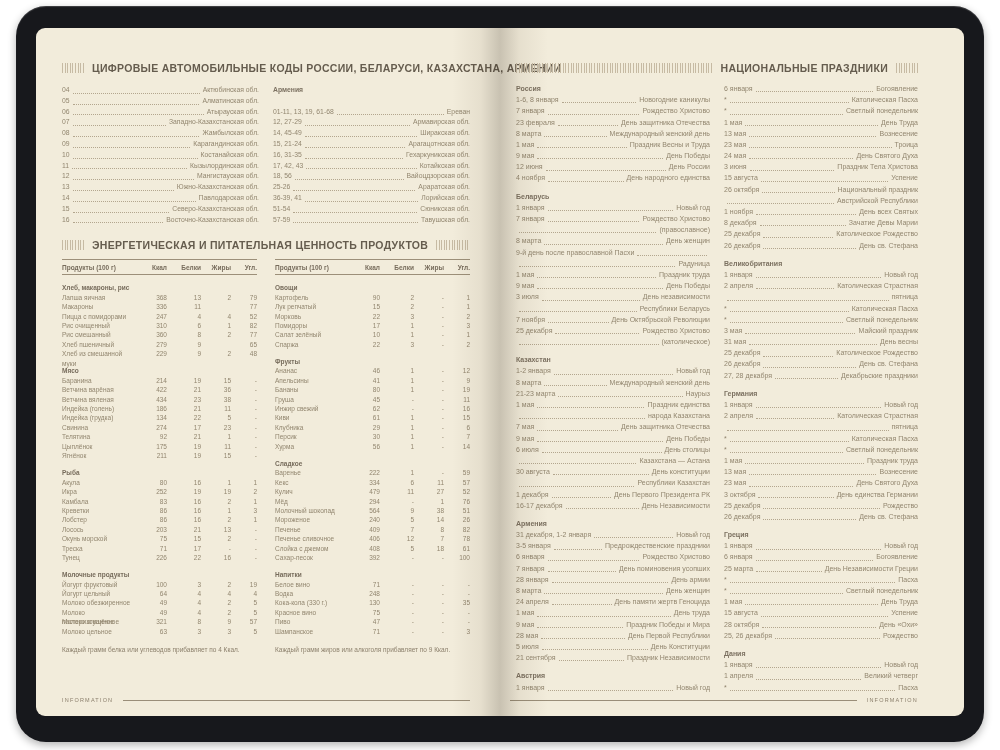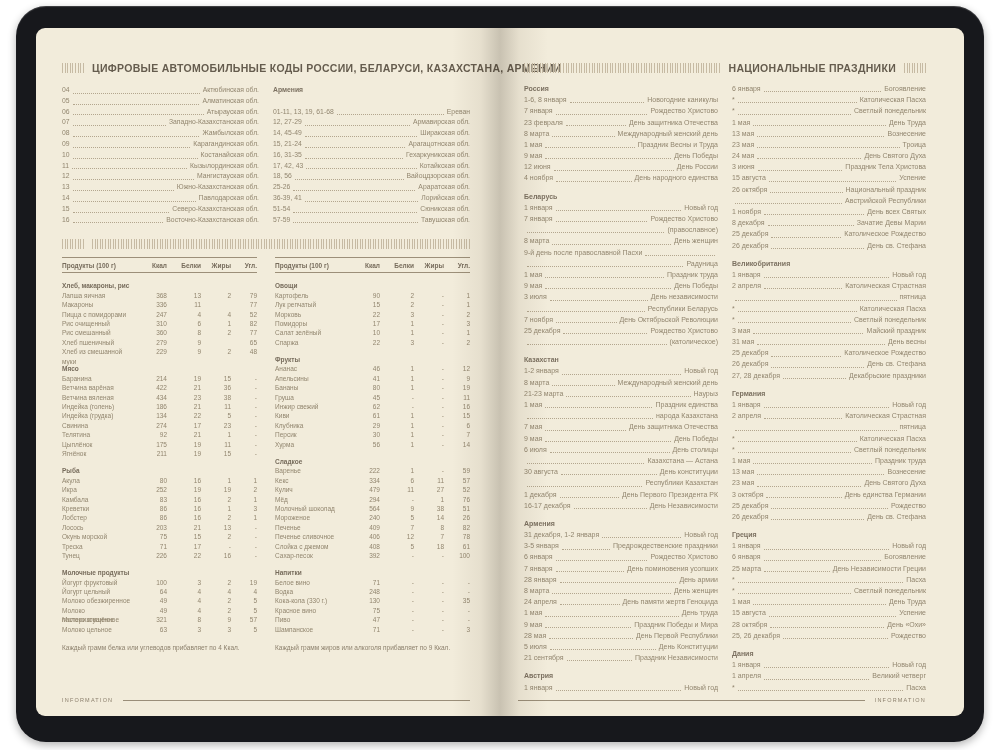--- a/index.html
+++ b/index.html
@@ -5,21 +5,21 @@
   html,body{margin:0;padding:0;background:#fff;}
   body{width:1000px;height:750px;font-family:"Liberation Sans",sans-serif;-webkit-text-size-adjust:none;}
   .photo{position:relative;width:1000px;height:750px;background:#fff;overflow:hidden;}
   .cover{position:absolute;left:16px;top:6px;right:16px;bottom:8px;background:#17181c;border-radius:30px;
          box-shadow:inset 0 1px 1px rgba(255,255,255,.18), 0 3px 8px rgba(0,0,0,.30);}
   .spread{position:absolute;left:20px;top:22px;right:20px;bottom:26px;border-radius:9px;background:#f2ecdb;overflow:hidden;}
   .gutter{position:absolute;top:0;bottom:0;left:50%;width:96px;transform:translateX(-50%);pointer-events:none;
           background:linear-gradient(90deg,rgba(70,52,28,0) 0%,rgba(70,52,28,.07) 30%,rgba(35,25,12,.20) 50%,rgba(70,52,28,.07) 70%,rgba(70,52,28,0) 100%);}
   .page{position:absolute;top:0;bottom:0;width:50%;color:#92866f;}
   .page-left{left:0;padding:34px 30px 0 26px;box-sizing:border-box;}
-  .page-right{right:8px;padding:34px 30px 0 32px;box-sizing:border-box;}
+  .page-right{right:16px;padding:34px 30px 0 32px;box-sizing:border-box;}
 
   .sec-header{display:flex;align-items:center;gap:8px;}
   .pat{height:10px;background:repeating-linear-gradient(90deg,#c6baa3 0,#c6baa3 1px,transparent 1px,transparent 2.6px);}
   .pat-small{width:22px;flex:0 0 auto;}
   .pat-fill{flex:1 1 auto;}
   .sec-title{font-weight:700;font-size:10.5px;letter-spacing:.3px;color:#655c4e;white-space:nowrap;}
 
   
   .ln{display:flex;align-items:flex-end;white-space:nowrap;}
   .ln .d{flex:0 0 auto;}
@@ -202,20 +202,21 @@
                   <span class="leader"></span>
                   <span class="n">Тавушская обл.</span>
                 </div>
               </div>
           </div>
         </div>
 
         <div class="nut-wrap">
           <div class="sec-header">
             <div class="pat pat-small"></div>
+            <div class="sec-title">ЭНЕРГЕТИЧЕСКАЯ И ПИТАТЕЛЬНАЯ ЦЕННОСТЬ ПРОДУКТОВ</div>
             <div class="pat pat-fill"></div>
           </div>
 
           <div class="nut-cols">
 
             <div class="nut-col">
               <div class="thead">
                 <span class="tp">Продукты (100 г)</span>
                 <span class="cnum c-k">Ккал</span>
                 <span class="cnum c-b">Белки</span>

